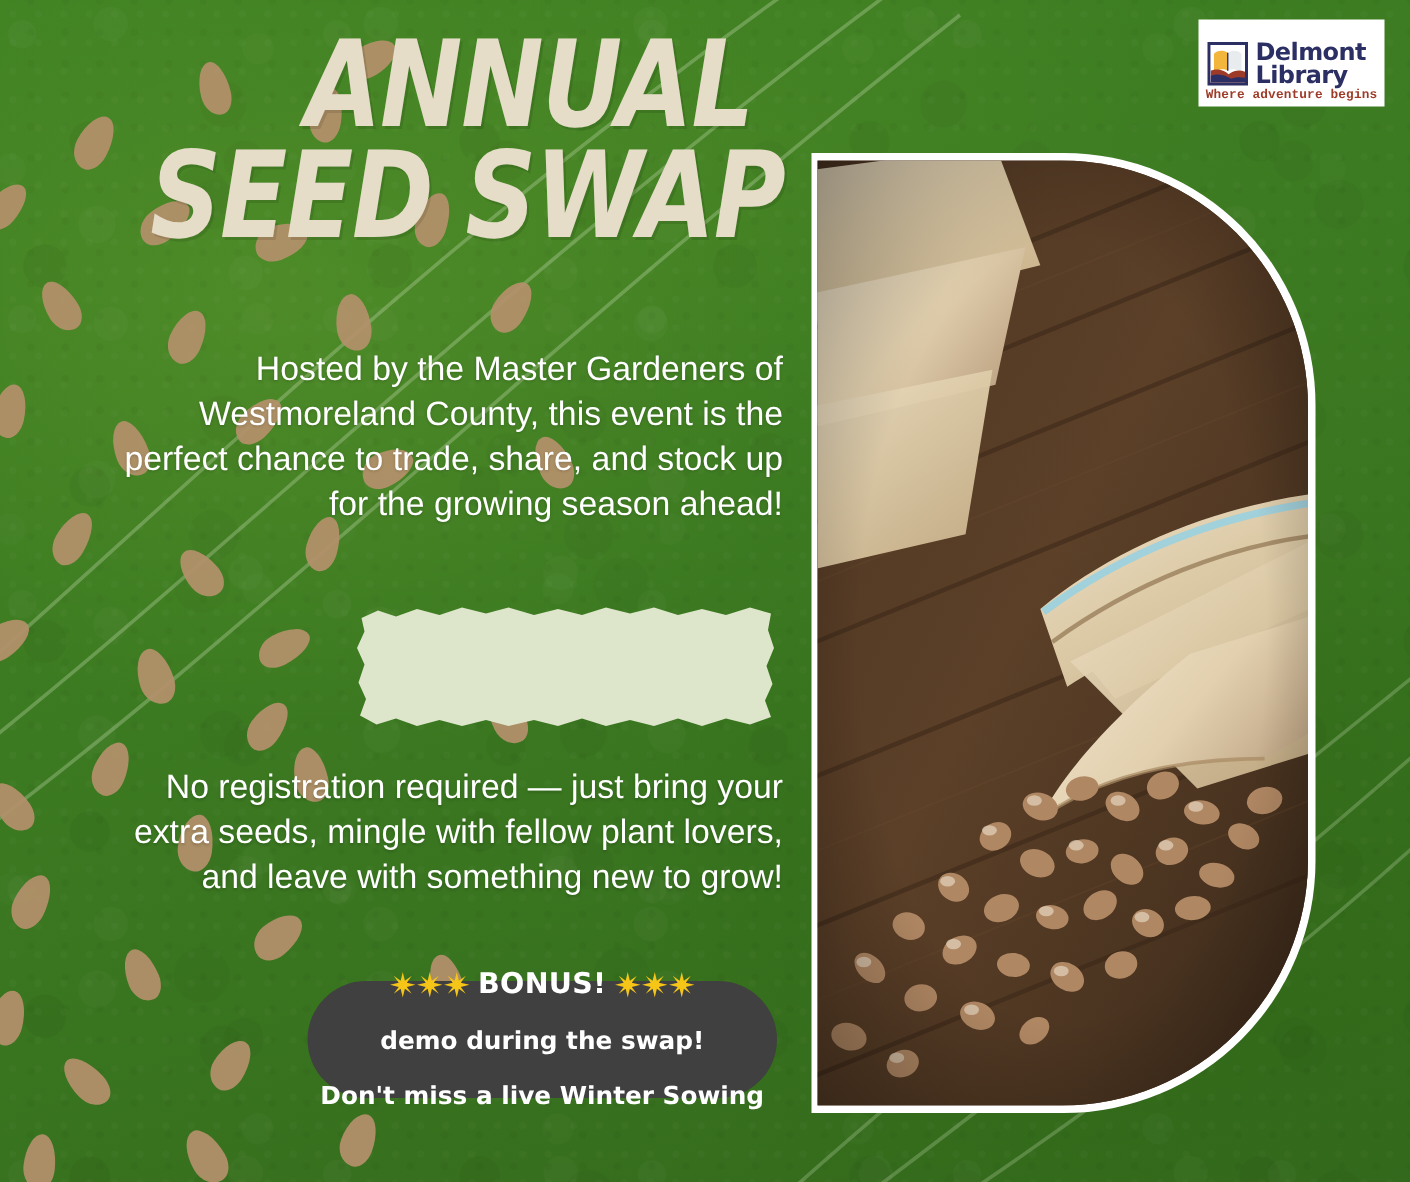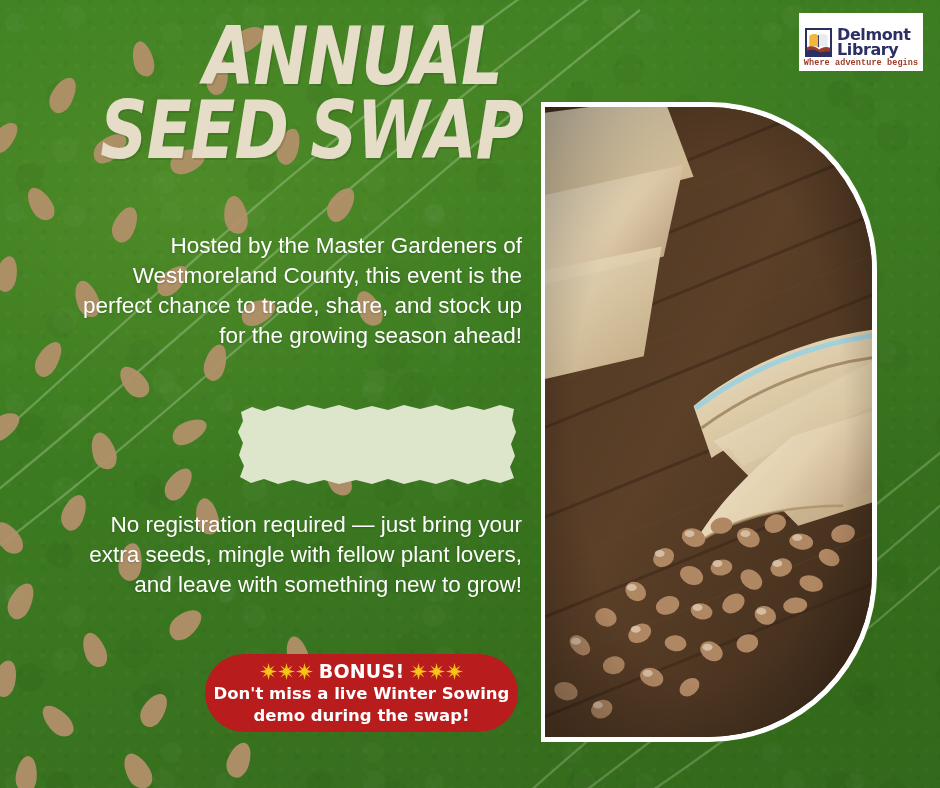--- a/index.html
+++ b/index.html
@@ -153,24 +153,24 @@
   .date-text .d1,.date-text .d2{
     font-family:"DejaVu Sans", sans-serif;
     font-weight:700;color:#4f4a3d;font-size:25px;line-height:1.08;
     letter-spacing:-.2px;
   }
   .date-text .sup{font-size:14px;vertical-align:super;font-weight:700;}
 
   
   .bonus{
     position:absolute;left:205px;top:654px;width:313px;height:78px;
-    background:#b91c1c;
+    background:#404040;
     border-radius:40px;
     display:flex;flex-direction:column;align-items:center;justify-content:center;
-    gap:2px;
+    gap:17px;
   }
   .bonus-top{
     display:flex;align-items:center;gap:6px;
     color:#ffffff;font-family:"DejaVu Sans", sans-serif;
     font-weight:700;font-size:19px;letter-spacing:.2px;
   }
   .stars{display:flex;gap:1px;}
   .star{width:17px;height:17px;display:block;}
   .bonus-line{
     color:#ffffff;font-family:"DejaVu Sans", sans-serif;
@@ -413,17 +413,17 @@
             <path d="M12 0l2 8.2L20.5 3.5 15.8 10 24 12l-8.2 2 4.7 6.5L14 15.8 12 24l-2-8.2-6.5 4.7L8.2 14 0 12l8.2-2L3.5 3.5 10 8.2z" fill="#f5c518"></path>
           </svg>
         <svg class="star" viewBox="0 0 24 24" xmlns="http://www.w3.org/2000/svg">
             <path d="M12 0l2 8.2L20.5 3.5 15.8 10 24 12l-8.2 2 4.7 6.5L14 15.8 12 24l-2-8.2-6.5 4.7L8.2 14 0 12l8.2-2L3.5 3.5 10 8.2z" fill="#f5c518"></path>
           </svg>
         <svg class="star" viewBox="0 0 24 24" xmlns="http://www.w3.org/2000/svg">
             <path d="M12 0l2 8.2L20.5 3.5 15.8 10 24 12l-8.2 2 4.7 6.5L14 15.8 12 24l-2-8.2-6.5 4.7L8.2 14 0 12l8.2-2L3.5 3.5 10 8.2z" fill="#f5c518"></path>
           </svg>
       </span>
     </div>
+    <div class="bonus-line">demo during the swap!</div>
     <div class="bonus-line">Don't miss a live Winter Sowing</div>
-    <div class="bonus-line">demo during the swap!</div>
   </div>
 
 </div>
 
 </body></html>

